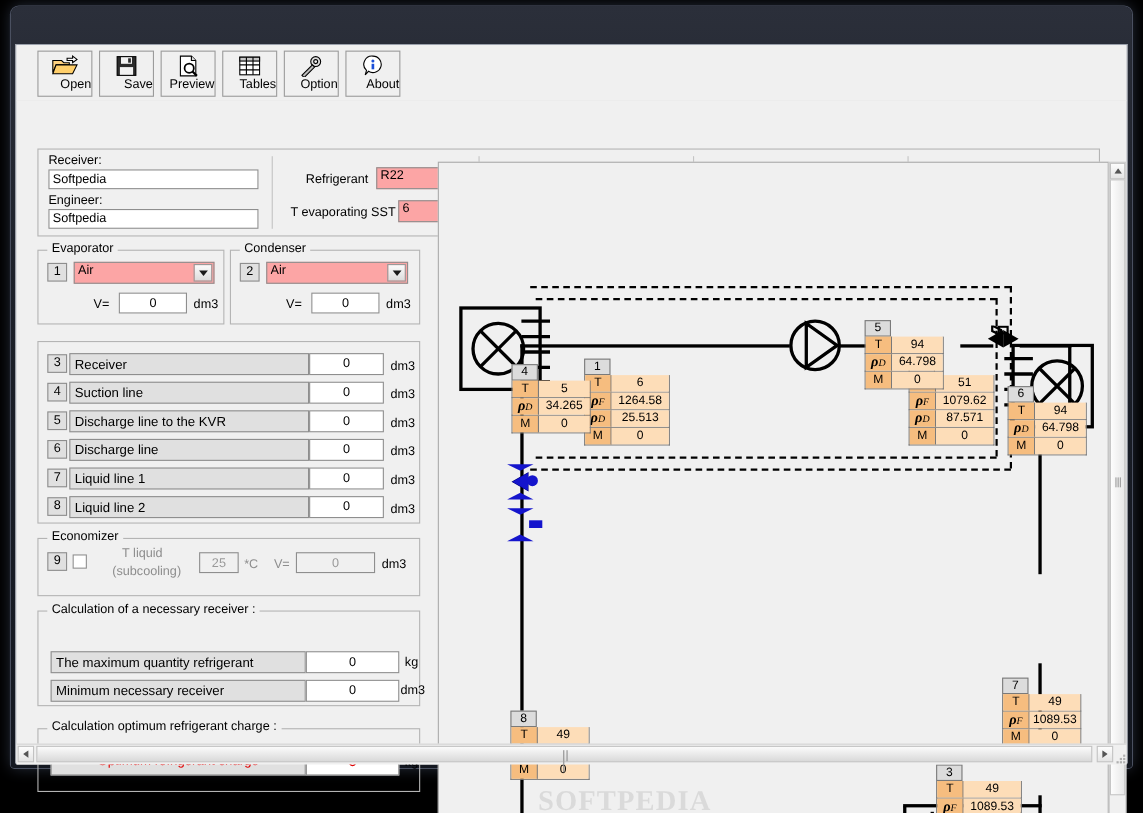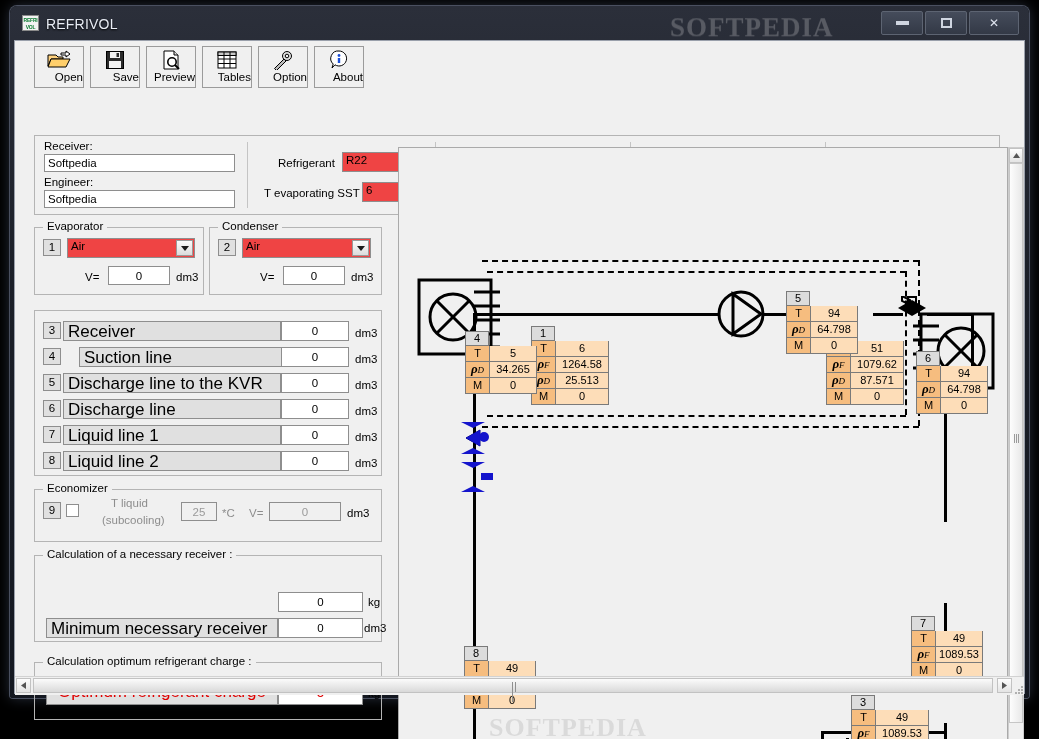--- a/index.html
+++ b/index.html
@@ -53,24 +53,24 @@
   .lbl.dim{color:#8d8d8d;}
 
   .tf{position:absolute;background:#fff;border:1px solid #8e8e8e;box-sizing:border-box;
       font-size:11.5px;color:#000;padding:1px 3px;line-height:15px;overflow:hidden;white-space:nowrap;}
   .tf.c{text-align:center;}
   .tf.dim{background:#f0f0f0;color:#9a9a9a;}
   .tf.red{color:#e00000;text-align:center;font-size:15px;line-height:18px;padding-top:1px;}
   .tf.redmsg{color:#e00000;text-align:center;font-size:11.5px;}
 
   .gl{position:absolute;background:#e0e0e0;border:1px solid #8e8e8e;box-sizing:border-box;
-      font-size:17px;color:#000;padding:1px 4px;line-height:15px;white-space:nowrap;}
+      font-size:12px;color:#000;padding:1px 4px;line-height:15px;white-space:nowrap;}
   .gl.red{color:#e00000;text-align:center;}
 
-  .combo{position:absolute;background:#ef4444;border:1px solid #8e8e8e;box-sizing:border-box;
+  .combo{position:absolute;background:#fca5a5;border:1px solid #8e8e8e;box-sizing:border-box;
      font-size:11.5px;color:#000;}
   .combo .val{position:absolute;left:3px;top:1px;right:20px;overflow:hidden;white-space:nowrap;}
   .combo .val.sel{background:#2f7fe0;color:#fff;padding:0 2px;}
   .combo .arw{position:absolute;right:1px;top:1px;bottom:1px;width:17px;
      background:linear-gradient(180deg,#fbfbfb,#dcdcdc);border:1px solid #9a9a9a;box-sizing:border-box;
      display:flex;align-items:center;justify-content:center;}
   .combo .arw:after{content:"";display:block;border-left:4px solid transparent;border-right:4px solid transparent;
      border-top:5px solid #1a1a1a;}
 
   .numbox{position:absolute;width:18px;height:17px;background:#e0e0e0;border:1px solid #8e8e8e;
@@ -118,36 +118,20 @@
 
   svg{display:block;}
 </style>
 </head>
 <body>
 
 <div id="root">
 
   <div class="window">
 
-    <div class="titlebar">
-      <div class="app-icon">REFRI<br>VOL</div>
-      <div class="app-title">REFRIVOL</div>
-      <div class="watermark">SOFTPEDIA</div>
-      <div class="wbtns">
-        <div class="wbtn">
-            <span class="minbar"></span>
-          </div>
-        <div class="wbtn">
-            <span class="maxsq"></span>
-          </div>
-        <div class="wbtn close">
-            <span class="glyph">✕</span>
-          </div>
-      </div>
-    </div>
 
     <div class="client">
 
       <div class="toolbar">
 
         <div class="tbtn" style="left:19px;">
           <div class="ico">
             <svg width="24" height="20" viewBox="0 0 24 20">
               <path d="M1 5 h8 l2 2 h5 v2 H4 L1 16 z" fill="#ffd27f" stroke="#000" stroke-width="1"></path>
               <path d="M4 9 h19 l-4 8 H1 z" fill="#ffcf6b" stroke="#000" stroke-width="1"></path>
@@ -312,21 +296,21 @@
         <div class="grp" style="left:19px;top:219px;width:348px;height:166px;">
           <div id="lines-host">
               <div>
                 <div class="numbox" style="left: 8px; top: 11px;">3</div>
                 <div class="gl" style="left: 28px; top: 10px; width: 218px; height: 20px; line-height: 17px;">Receiver</div>
                 <div class="tf c" style="left: 246px; top: 10px; width: 68px; height: 20px; line-height: 17px;">0</div>
                 <div class="lbl" style="left: 320px; top: 16px;">dm3</div>
               </div>
               <div>
                 <div class="numbox" style="left: 8px; top: 37px;">4</div>
-                <div class="gl" style="left: 44px; top: 36px; width: 218px; height: 20px; line-height: 17px;">Suction line</div>
+                <div class="gl" style="left: 28px; top: 36px; width: 218px; height: 20px; line-height: 17px;">Suction line</div>
                 <div class="tf c" style="left: 246px; top: 36px; width: 68px; height: 20px; line-height: 17px;">0</div>
                 <div class="lbl" style="left: 320px; top: 42px;">dm3</div>
               </div>
               <div>
                 <div class="numbox" style="left: 8px; top: 63px;">5</div>
                 <div class="gl" style="left: 28px; top: 62px; width: 218px; height: 20px; line-height: 17px;">Discharge line to the KVR</div>
                 <div class="tf c" style="left: 246px; top: 62px; width: 68px; height: 20px; line-height: 17px;">0</div>
                 <div class="lbl" style="left: 320px; top: 68px;">dm3</div>
               </div>
               <div>
@@ -359,20 +343,21 @@
           <input class="tf c dim" style="left: 146px; top: 12px; width: 36px; height: 19px;" value="25">
           <div class="lbl dim" style="left:187px;top:17px;">*C</div>
           <div class="lbl dim" style="left:214px;top:17px;">V=</div>
           <input class="tf c dim" style="left: 234px; top: 12px; width: 72px; height: 19px;" value="0">
           <div class="lbl" style="left:312px;top:17px;">dm3</div>
         </div>
 
         <div class="grp" style="left:19px;top:464px;width:348px;height:87px;">
           <span class="cap">Calculation of a necessary receiver :</span>
 
+          <div class="gl" style="left:11px;top:36px;width:232px;height:20px;line-height:17px;">The maximum quantity refrigerant</div>
           <div class="tf c" style="left:243px;top:36px;width:85px;height:20px;line-height:17px;">0</div>
           <div class="lbl" style="left:333px;top:40px;">kg</div>
 
           <div class="gl" style="left:11px;top:62px;width:232px;height:20px;line-height:17px;">Minimum necessary receiver</div>
           <div class="tf c" style="left:243px;top:62px;width:85px;height:20px;line-height:17px;">0</div>
           <div class="lbl" style="left:329px;top:66px;">dm3</div>
         </div>
 
         <div class="grp" style="left:19px;top:571px;width:348px;height:58px;">
           <span class="cap">Calculation optimum refrigerant charge  :</span>

